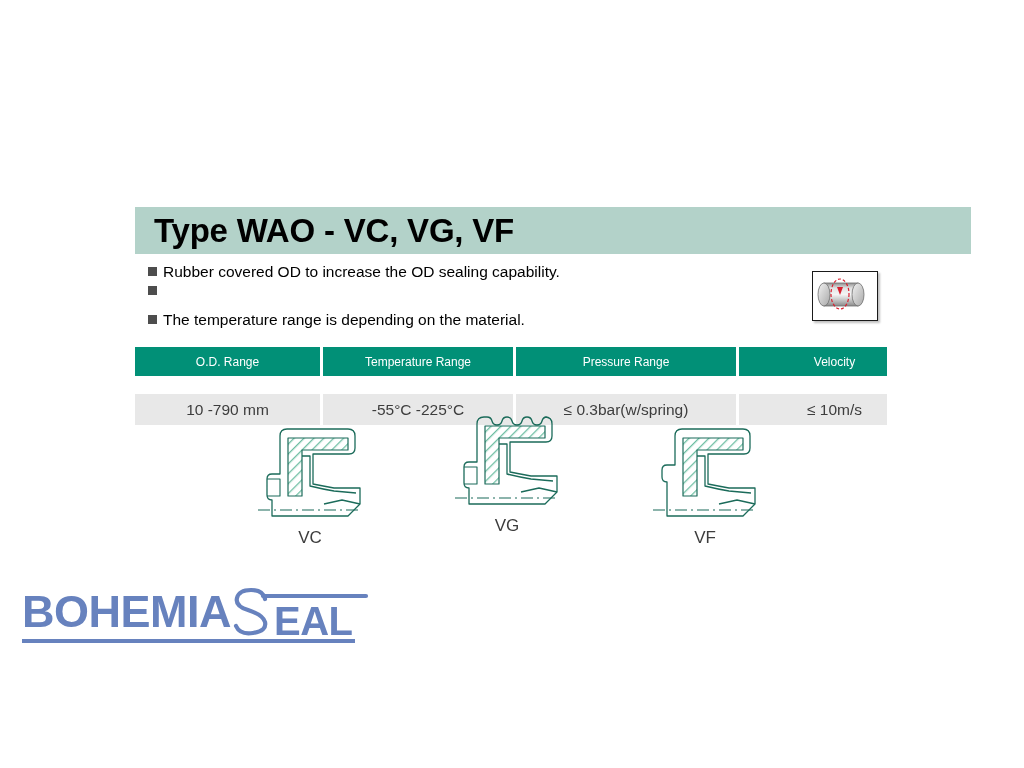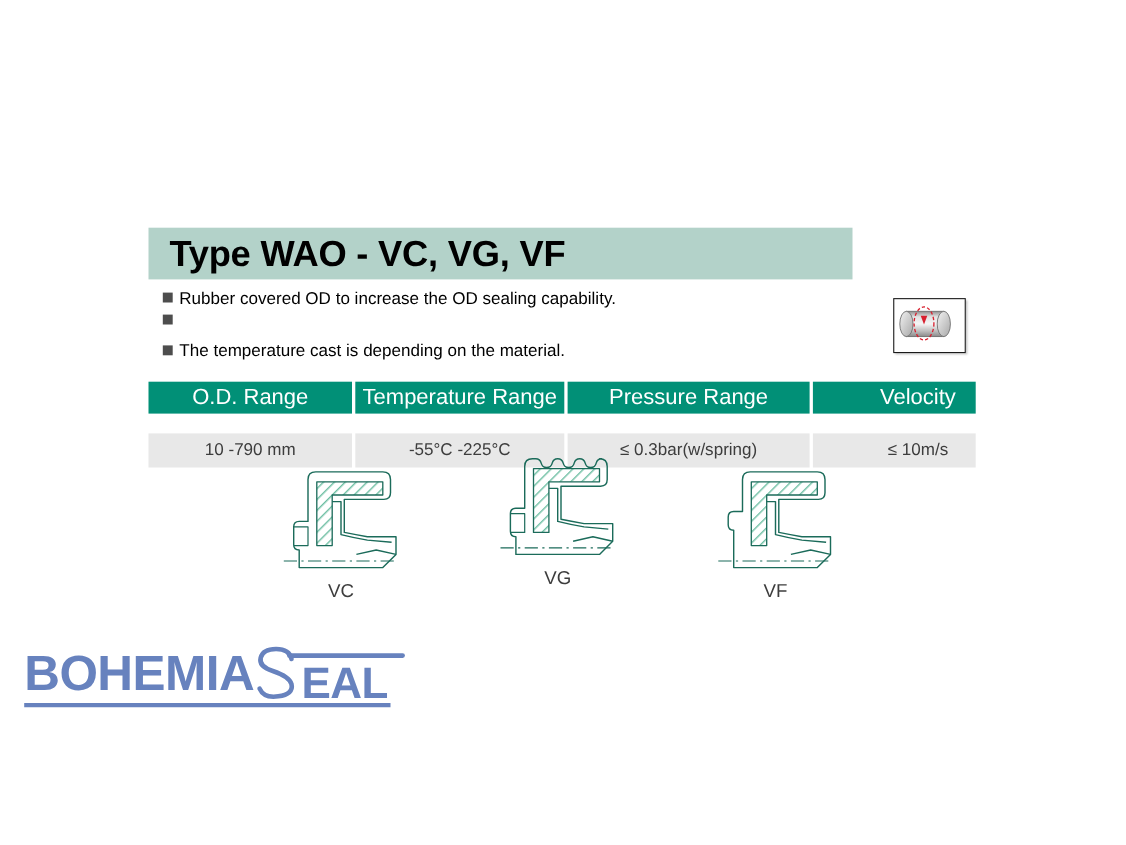--- a/index.html
+++ b/index.html
@@ -13,21 +13,21 @@
     position: relative;
     font-family: "Liberation Sans", sans-serif;
     overflow: hidden;
   }
 
   
   #title-band {
     position: absolute;
     left: 135px;
     top: 207px;
-    width: 640px;
+    width: 836px;
     height: 47px;
     background: #b3d2c9;
   }
   #title-text {
     position: absolute;
     left: 19px;
     top: 5px;
     font-size: 33px;
     font-weight: bold;
     color: #000000;
@@ -93,21 +93,21 @@
   .cell {
     display: flex;
     align-items: center;
     justify-content: center;
     box-sizing: border-box;
     white-space: nowrap;
   }
   .hdr-cell {
     background: #019077;
     color: #ffffff;
-    font-size: 20px;
+    font-size: 12px;
   }
   .body-cell {
     background: #e8e8e8;
     color: #3d3d3d;
     font-size: 15.5px;
   }
   .col-0 { width: 185px; }
   .col-1 { width: 190px; margin-left: 3px; }
   .col-2 { width: 220px; margin-left: 3px; }
   .col-3 { width: 148px; margin-left: 3px; padding-left: 43px; }
@@ -148,21 +148,21 @@
 <div id="bullets">
   <div class="bullet-row">
     <span class="bullet-mark"></span>
     <span class="bullet-text">Rubber covered OD to increase the OD sealing capability.</span>
   </div>
   <div class="bullet-row">
     <span class="bullet-mark"></span>
   </div>
   <div class="bullet-row">
     <span class="bullet-mark"></span>
-    <span class="bullet-text">The temperature cast is depending on the material.</span>
+    <span class="bullet-text">The temperature range is depending on the material.</span>
   </div>
 </div>
 
 <div id="shaft-icon-box">
   <svg width="61" height="45" viewBox="0 0 61 45">
     <defs>
       <linearGradient id="cylGrad" x1="0" y1="0" x2="0" y2="1">
         <stop offset="0%" stop-color="#8f8f8f"></stop>
         <stop offset="22%" stop-color="#e2e2e2"></stop>
         <stop offset="50%" stop-color="#f5f5f5"></stop>

